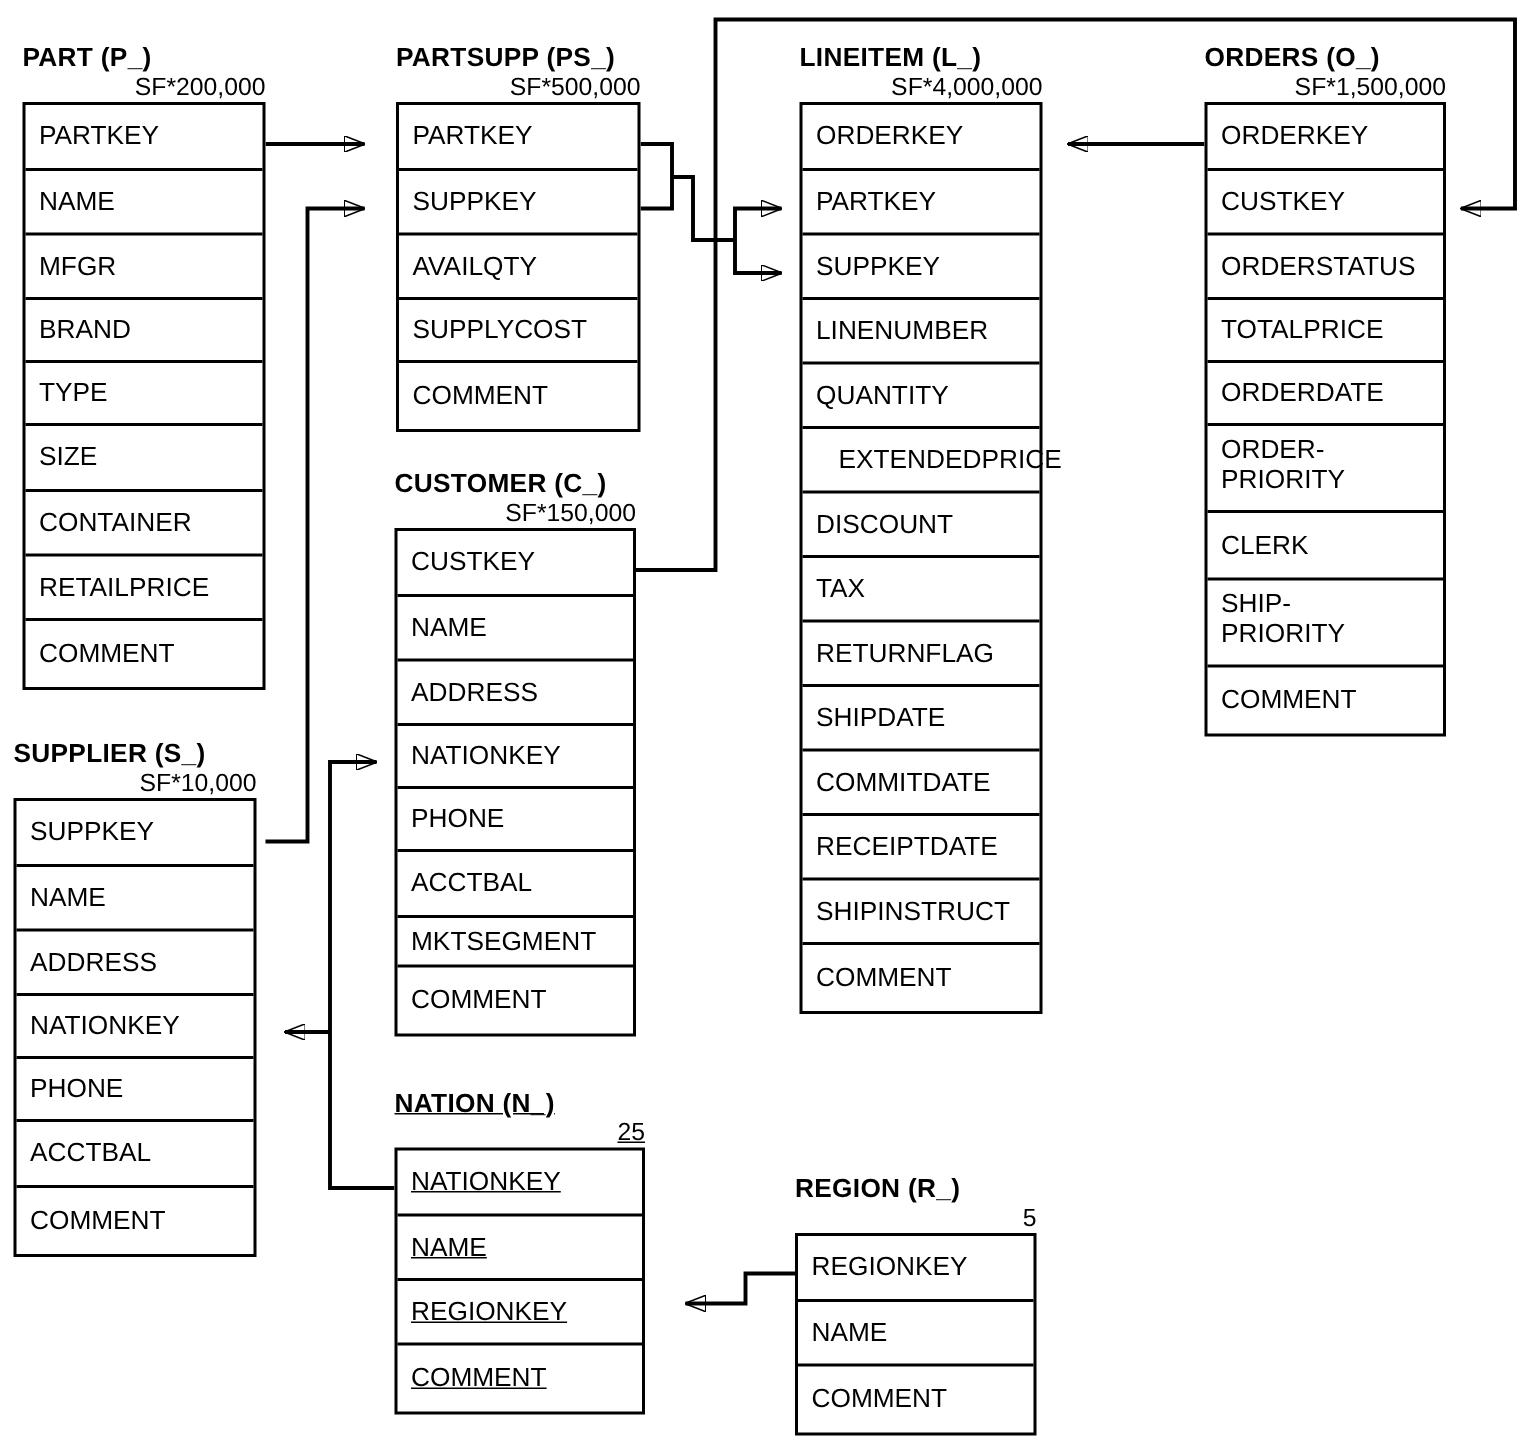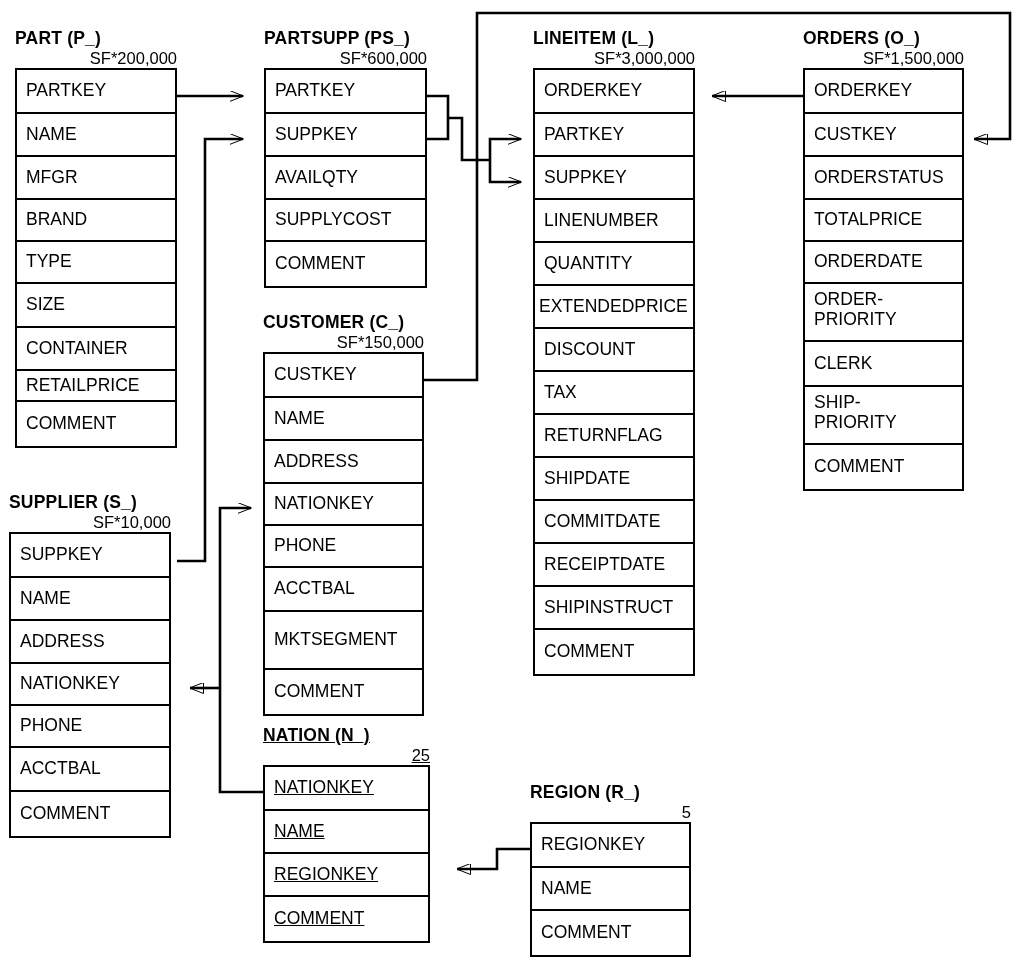--- a/index.html
+++ b/index.html
@@ -60,47 +60,47 @@
     <div class="tbl-title">PART (P_)</div>
     <div class="tbl-card">SF*200,000</div>
     <div class="fields">
       <div class="field" style="height:44px">PARTKEY</div>
       <div class="field" style="height:43px">NAME</div>
       <div class="field" style="height:43px">MFGR</div>
       <div class="field" style="height:42px">BRAND</div>
       <div class="field" style="height:42px">TYPE</div>
       <div class="field" style="height:44px">SIZE</div>
       <div class="field" style="height:43px">CONTAINER</div>
-      <div class="field" style="height:31px">RETAILPRICE</div>
+      <div class="field" style="height:43px">RETAILPRICE</div>
       <div class="field" style="height:44px">COMMENT</div>
     </div>
   </div>
 
   <div class="table-group" style="left:264px;top:28px;width:163px;">
     <div class="tbl-title">PARTSUPP (PS_)</div>
-    <div class="tbl-card">SF*600,000</div>
+    <div class="tbl-card">SF*500,000</div>
     <div class="fields">
       <div class="field" style="height:44px">PARTKEY</div>
       <div class="field" style="height:43px">SUPPKEY</div>
       <div class="field" style="height:43px">AVAILQTY</div>
       <div class="field" style="height:42px">SUPPLYCOST</div>
       <div class="field" style="height:44px">COMMENT</div>
     </div>
   </div>
 
   <div class="table-group" style="left:533px;top:28px;width:162px;">
     <div class="tbl-title">LINEITEM (L_)</div>
-    <div class="tbl-card">SF*3,000,000</div>
+    <div class="tbl-card">SF*4,000,000</div>
     <div class="fields">
       <div class="field" style="height:44px">ORDERKEY</div>
       <div class="field" style="height:43px">PARTKEY</div>
       <div class="field" style="height:43px">SUPPKEY</div>
       <div class="field" style="height:43px">LINENUMBER</div>
       <div class="field" style="height:43px">QUANTITY</div>
-      <div class="field overflow" style="height:43px;padding-left:4px">EXTENDEDPRICE</div>
+      <div class="field overflow" style="height:43px;padding-left:24px">EXTENDEDPRICE</div>
       <div class="field" style="height:43px">DISCOUNT</div>
       <div class="field" style="height:43px">TAX</div>
       <div class="field" style="height:43px">RETURNFLAG</div>
       <div class="field" style="height:43px">SHIPDATE</div>
       <div class="field" style="height:43px">COMMITDATE</div>
       <div class="field" style="height:43px">RECEIPTDATE</div>
       <div class="field" style="height:43px">SHIPINSTRUCT</div>
       <div class="field" style="height:44px">COMMENT</div>
     </div>
   </div>
@@ -130,21 +130,21 @@
   <div class="table-group" style="left:263px;top:312px;width:161px;">
     <div class="tbl-title">CUSTOMER (C_)</div>
     <div class="tbl-card">SF*150,000</div>
     <div class="fields">
       <div class="field" style="height:44px">CUSTKEY</div>
       <div class="field" style="height:43px">NAME</div>
       <div class="field" style="height:43px">ADDRESS</div>
       <div class="field" style="height:42px">NATIONKEY</div>
       <div class="field" style="height:42px">PHONE</div>
       <div class="field" style="height:44px">ACCTBAL</div>
-      <div class="field" style="height:58px">MKTSEGMENT</div>
+      <div class="field" style="height:33px">MKTSEGMENT</div>
       <div class="field" style="height:44px">COMMENT</div>
     </div>
   </div>
 
   <div class="table-group" style="left:9px;top:492px;width:162px;">
     <div class="tbl-title">SUPPLIER (S_)</div>
     <div class="tbl-card">SF*10,000</div>
     <div class="fields">
       <div class="field" style="height:44px">SUPPKEY</div>
       <div class="field" style="height:43px">NAME</div>

